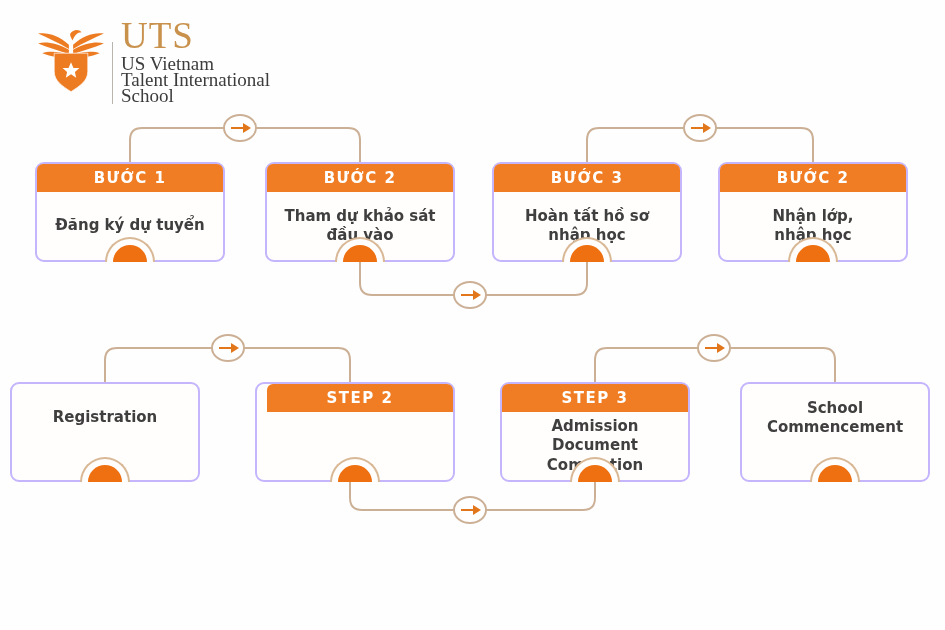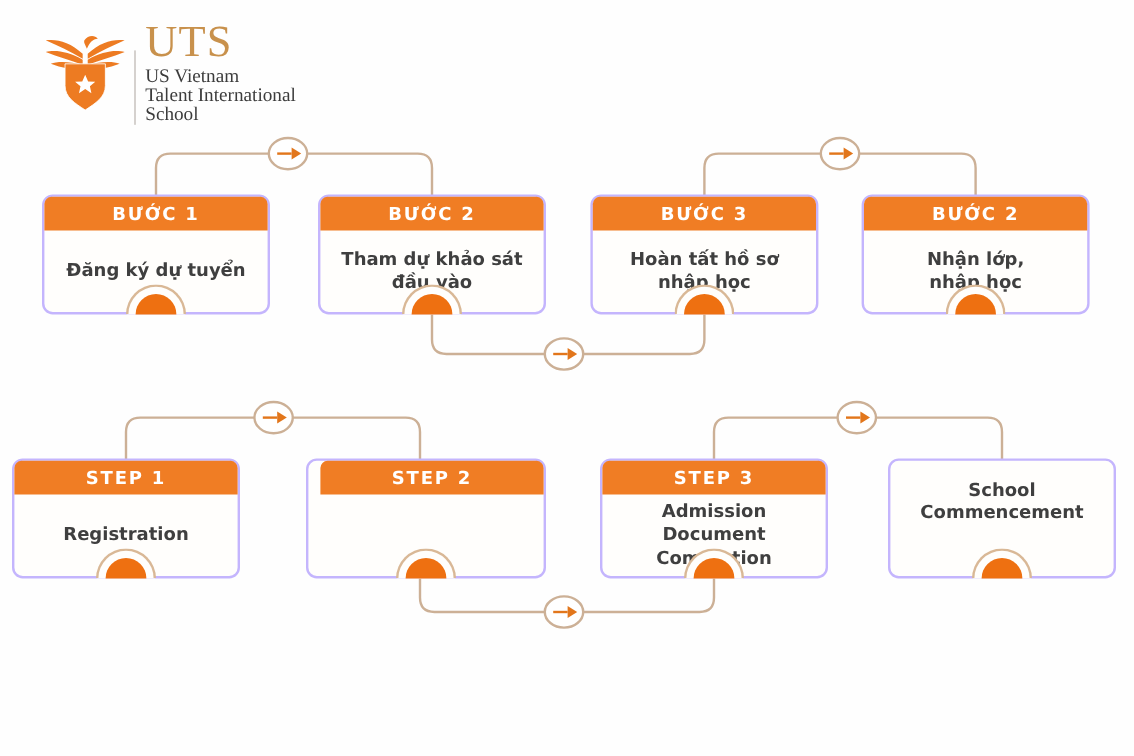--- a/index.html
+++ b/index.html
@@ -6,21 +6,21 @@
   .canvas{
     position:relative;width:945px;height:630px;background:#fefefe;
     font-family:"DejaVu Sans","Liberation Sans",sans-serif;overflow:hidden;
   }
   
   .logo{position:absolute;left:36px;top:16px;display:flex;align-items:flex-end;}
   .logo-mark{width:70px;height:82px;}
   .logo-divider{width:1px;height:62px;background:#b9b4ae;margin:10px 8px 0 6px;}
   .logo-text{padding-top:2px;font-family:"Liberation Serif","DejaVu Serif",serif;}
   .logo-acronym{font-size:37px;line-height:36px;color:#c8914c;letter-spacing:1px;}
-  .logo-name{font-size:16px;line-height:16px;color:#3c3c3c;margin-top:2px;white-space:pre-line;}
+  .logo-name{font-size:19px;line-height:16px;color:#3c3c3c;margin-top:2px;white-space:pre-line;}
   
   .wires{position:absolute;left:0;top:0;}
   
   .card{
     position:absolute;width:186px;height:96px;background:#fffefc;
     border:2px solid #c4b5fd;border-radius:9px;box-sizing:content-box;
   }
   .card-header{
     height:28px;background:#f07d24;border-radius:6px 6px 0 0;
     display:flex;align-items:center;justify-content:center;
@@ -142,21 +142,20 @@
   <div class="card r1 c4">
     <div class="card-header">BƯỚC 2</div>
     <div class="card-body">Nhận lớp,
 nhập học</div>
     <div class="node">
         <div class="node-fill"></div>
       </div>
   </div>
 
   <div class="card r2 c1">
-    <div class="card-header">STEP 1</div>
     <div class="card-body">Registration</div>
     <div class="node">
         <div class="node-fill"></div>
       </div>
   </div>
   <div class="card r2 c2">
     <div class="card-header">STEP 2</div>
     <div class="node">
         <div class="node-fill"></div>
       </div>

